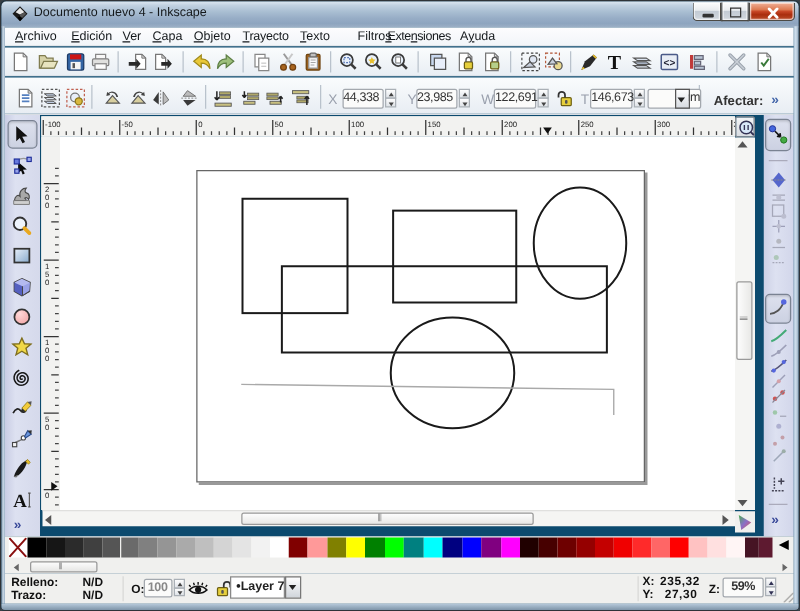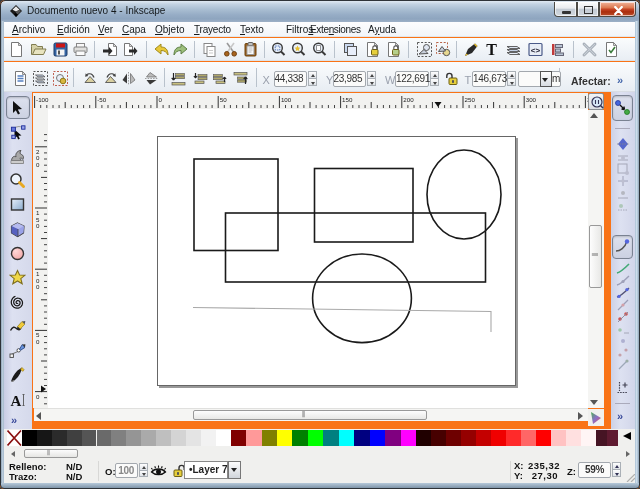--- a/index.html
+++ b/index.html
@@ -1,21 +1,21 @@
 <!DOCTYPE html>
 <html><head>
 <meta charset="utf-8">
 <style>
 * { margin:0; padding:0; box-sizing:border-box; }
 html,body { width:640px; height:489px; overflow:hidden; }
 body { font-family:"Liberation Sans", sans-serif; position:relative; background:#3a3f44; }
 .abs { position:absolute; }
 
 #win { position:absolute; left:0; top:0; width:640px; height:489px;
-  background:#f97316; border-radius:5px 5px 4px 4px; overflow:hidden; }
+  background:#0c4a6e; border-radius:5px 5px 4px 4px; overflow:hidden; }
 #frame-edge { position:absolute; left:0; top:0; width:640px; height:489px;
   border:1px solid #2e3338; border-radius:5px 5px 4px 4px; pointer-events:none; z-index:99; }
 
 #bl { left:1px; top:21px; width:3px; height:462px; background:linear-gradient(90deg,#8fa3b6,#c2d3e2 60%,#9db1c4); }
 #br { left:635px; top:21px; width:4px; height:462px; background:linear-gradient(90deg,#a9bfd2,#cfe0ee 40%,#8fa3b6); }
 #bb { left:1px; top:483px; width:638px; height:5px; background:linear-gradient(180deg,#b6c9da,#7f95a9); }
 
 #title { left:1px; top:1px; width:638px; height:21px;
   background:linear-gradient(180deg,#dfe9f2 0%,#c2d2e2 15%,#a9bed2 40%,#97adc6 65%,#8ea5bf 85%,#9db0c6 100%); border-radius:4px 4px 0 0; }
 #title .txt { position:absolute; left:26px; top:4px; font-size:10px; color:#15191c; }

